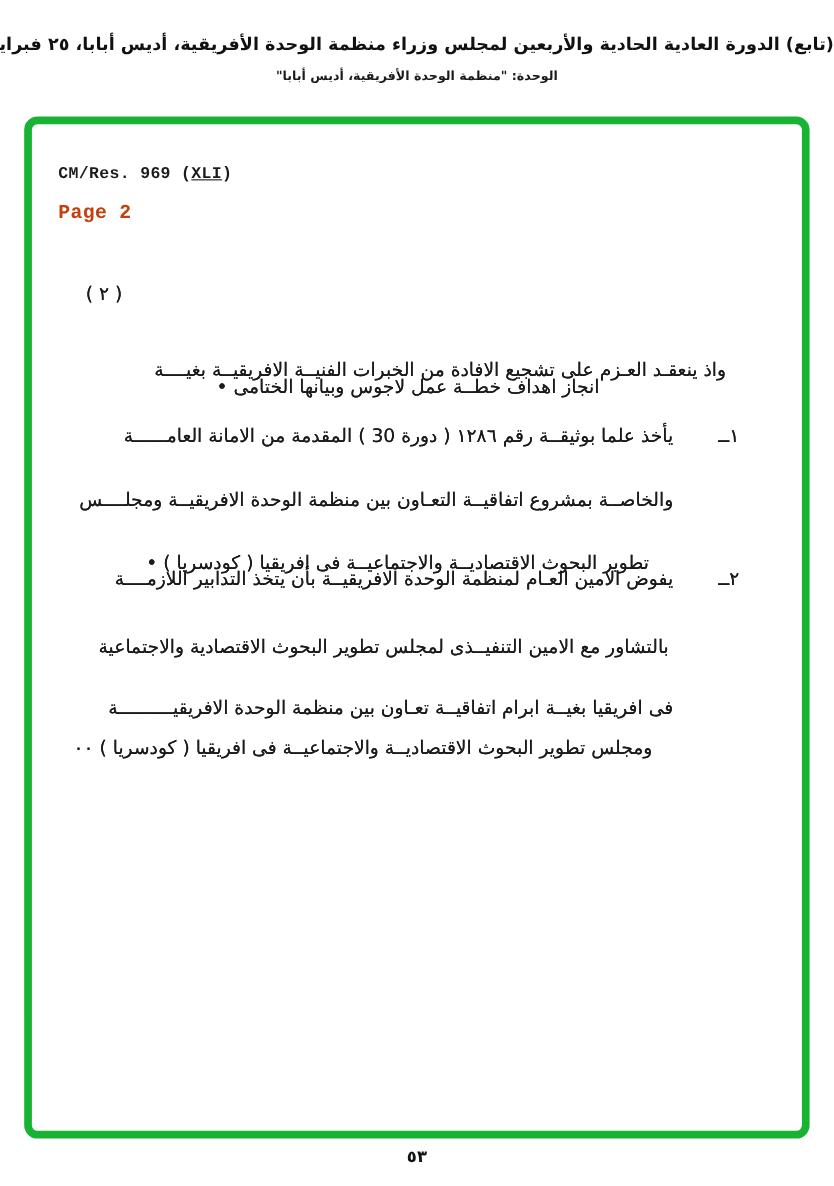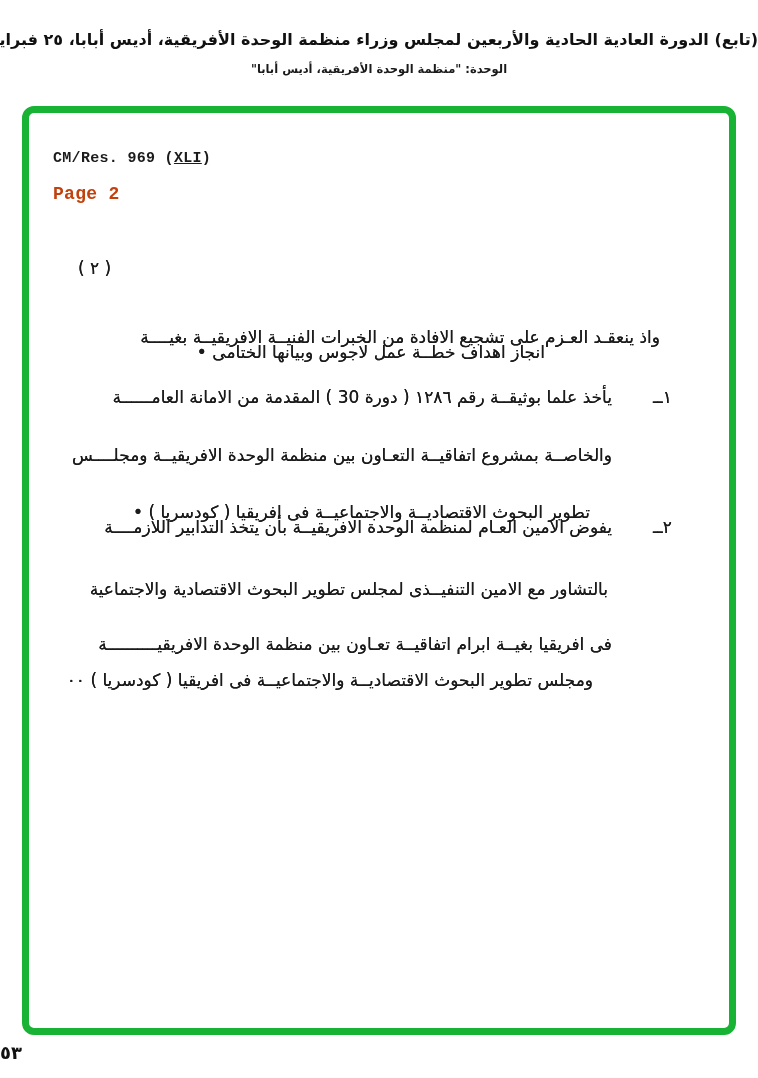--- a/index.html
+++ b/index.html
@@ -83,24 +83,24 @@
   .item2-marker { right: 86px;  top: 517px; margin-left: 16px; }
   .item2-l1 { right: 146px; top: 517px; }
   .item2-l2 { right: 150px; top: 579px; }
   .item2-l3 { right: 146px; top: 634px; margin-left: 30px; }
   .item2-l4 { right: 165px; top: 670px; }
   
   .folio {
     position: absolute;
     left: 0; right: 0;
     top: 1042px;
-    text-align: left;
+    text-align: center;
     direction: rtl;
     font-weight: bold;
-    font-size: 18px;
+    font-size: 15px;
     letter-spacing: 3px;
     color: #111;
   }
 </style>
 </head>
 <body>
 
 <div class="page">
 
   <div class="caption-line1">(تابع)   الدورة العادية الحادية والأربعين لمجلس وزراء منظمة الوحدة الأفريقية، أديس أبابا، ٢٥ فبراير - ٤ مارس ١٩٨٥</div>

